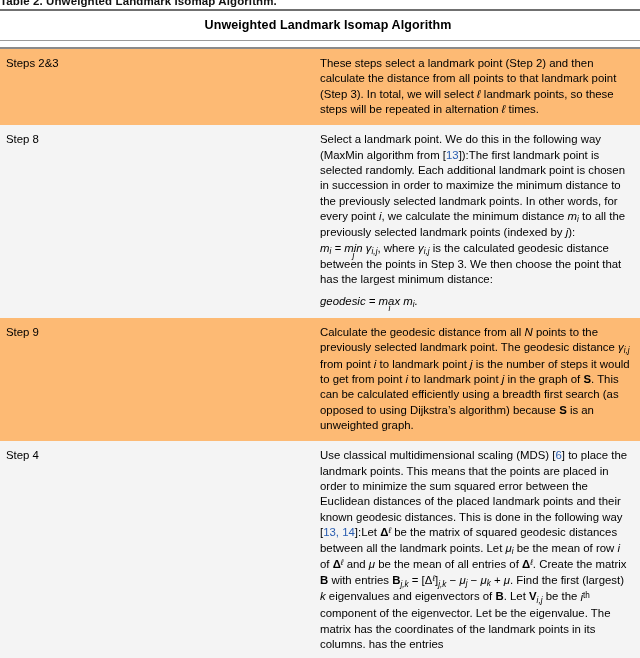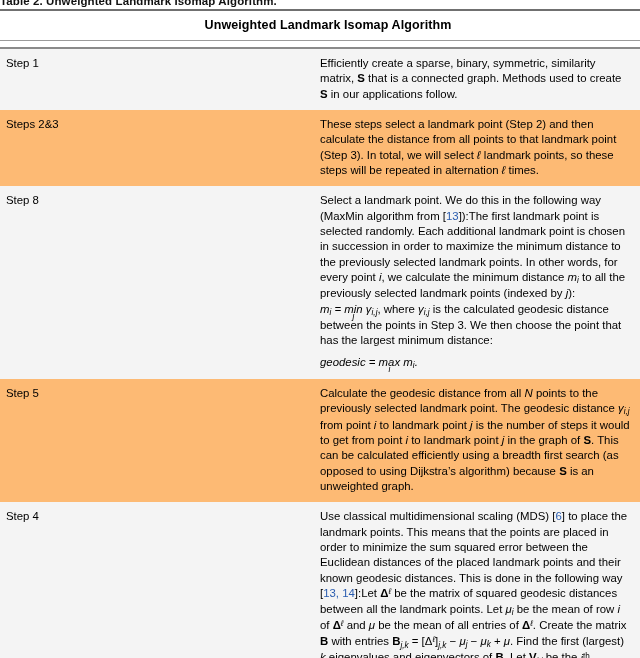--- a/index.html
+++ b/index.html
@@ -143,44 +143,38 @@
       <thead>
         <tr>
           <th class="hdr-cell" colspan="2">Unweighted Landmark Isomap Algorithm</th>
         </tr>
         <tr class="spacer-row">
           <td colspan="2"></td>
         </tr>
       </thead>
       <tbody>
 
-        <tr class="row-light">
-          <td class="step-label">Step 1</td>
-          <td class="step-body">
-            Efficiently create a sparse, binary, symmetric, similarity matrix, <span class="bm">S</span> that is a connected graph. Methods used to create <span class="bm">S</span> in our applications follow.
-          </td>
-        </tr>
 
         <tr class="row-dark">
           <td class="step-label">Steps 2&amp;3</td>
           <td class="step-body">
             These steps select a landmark point (Step 2) and then calculate the distance from all points to that landmark point (Step 3). In total, we will select <span class="it">ℓ</span> landmark points, so these steps will be repeated in alternation <span class="it">ℓ</span> times.
           </td>
         </tr>
 
         <tr class="row-light">
           <td class="step-label">Step 8</td>
           <td class="step-body">
             Select a landmark point. We do this in the following way (MaxMin algorithm from [<span class="cite">13</span>]):The first landmark point is selected randomly. Each additional landmark point is chosen in succession in order to maximize the minimum distance to the previously selected landmark points. In other words, for every point <span class="it">i</span>, we calculate the minimum distance <span class="it">m<span class="sub">i</span></span> to all the previously selected landmark points (indexed by <span class="it">j</span>): <span class="eq"><span class="it">m<span class="sub">i</span></span> = <span class="minmax">min<span class="under">j</span></span> <span class="it">γ<span class="sub">i,j</span></span></span>, where <span class="it">γ<span class="sub">i,j</span></span> is the calculated geodesic distance between the points in Step 3. We then choose the point that has the largest minimum distance:
             <span class="mathline"><span class="eq"><span class="it">geodesic</span> = <span class="minmax">max<span class="under">i</span></span> <span class="it">m<span class="sub">i</span></span>.</span></span>
           </td>
         </tr>
 
         <tr class="row-dark">
-          <td class="step-label">Step 5</td>
+          <td class="step-label">Step 9</td>
           <td class="step-body">
             Calculate the geodesic distance from all <span class="it">N</span> points to the previously selected landmark point. The geodesic distance <span class="it">γ<span class="sub">i,j</span></span> from point <span class="it">i</span> to landmark point <span class="it">j</span> is the number of steps it would to get from point <span class="it">i</span> to landmark point <span class="it">j</span> in the graph of <span class="bm">S</span>. This can be calculated efficiently using a breadth first search (as opposed to using Dijkstra’s algorithm) because <span class="bm">S</span> is an unweighted graph.
           </td>
         </tr>
 
         <tr class="row-light">
           <td class="step-label">Step 4</td>
           <td class="step-body">
             Use classical multidimensional scaling (MDS) [<span class="cite">6</span>] to place the landmark points. This means that the points are placed in order to minimize the sum squared error between the Euclidean distances of the placed landmark points and their known geodesic distances. This is done in the following way [<span class="cite">13, 14</span>]:Let <span class="bm">Δ</span><span class="sup it">ℓ</span> be the matrix of squared geodesic distances between all the landmark points. Let <span class="it">μ<span class="sub">i</span></span> be the mean of row <span class="it">i</span> of <span class="bm">Δ</span><span class="sup it">ℓ</span> and <span class="it">μ</span> be the mean of all entries of <span class="bm">Δ</span><span class="sup it">ℓ</span>. Create the matrix <span class="bm">B</span> with entries <span class="bm">B</span><span class="sub">j,k</span> = [Δ<span class="sup it">ℓ</span>]<span class="sub">j,k</span> − <span class="it">μ<span class="sub">j</span></span> − <span class="it">μ<span class="sub">k</span></span> + <span class="it">μ</span>. Find the first (largest) <span class="it">k</span> eigenvalues and eigenvectors of <span class="bm">B</span>. Let <span class="bm">V</span><span class="sub">i,j</span> be the <span class="it">i<span class="supr">th</span></span> component of the  eigenvector. Let  be the  eigenvalue. The matrix  has the coordinates of the landmark points in its columns.  has the entries 
           </td>

